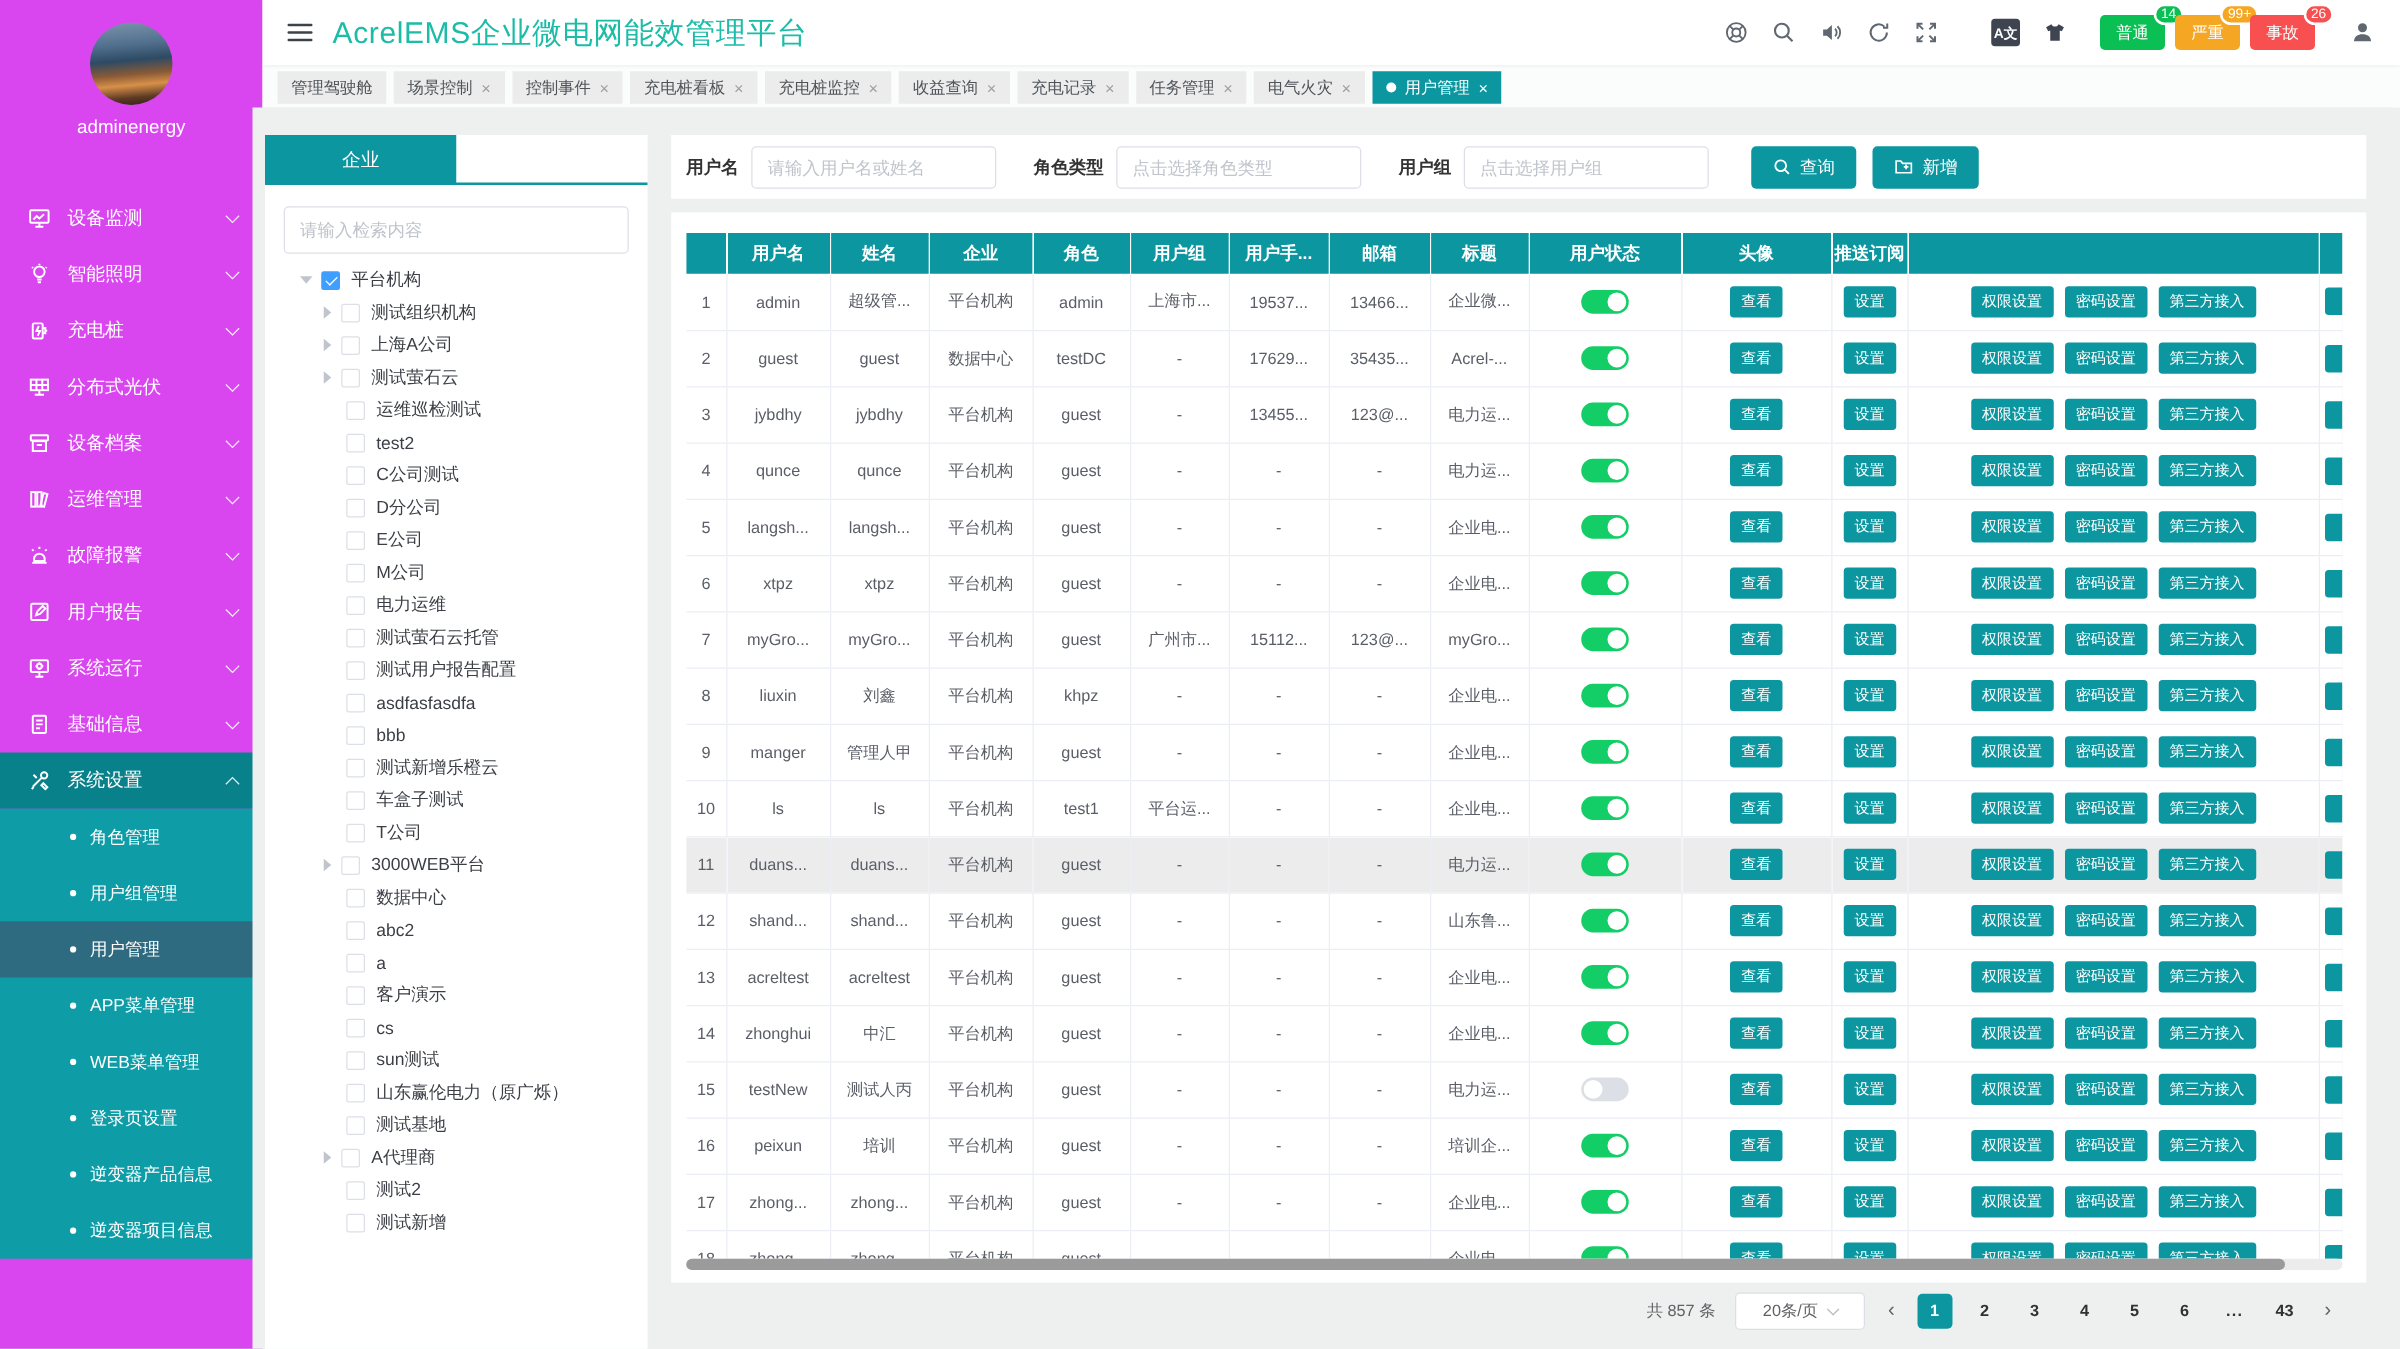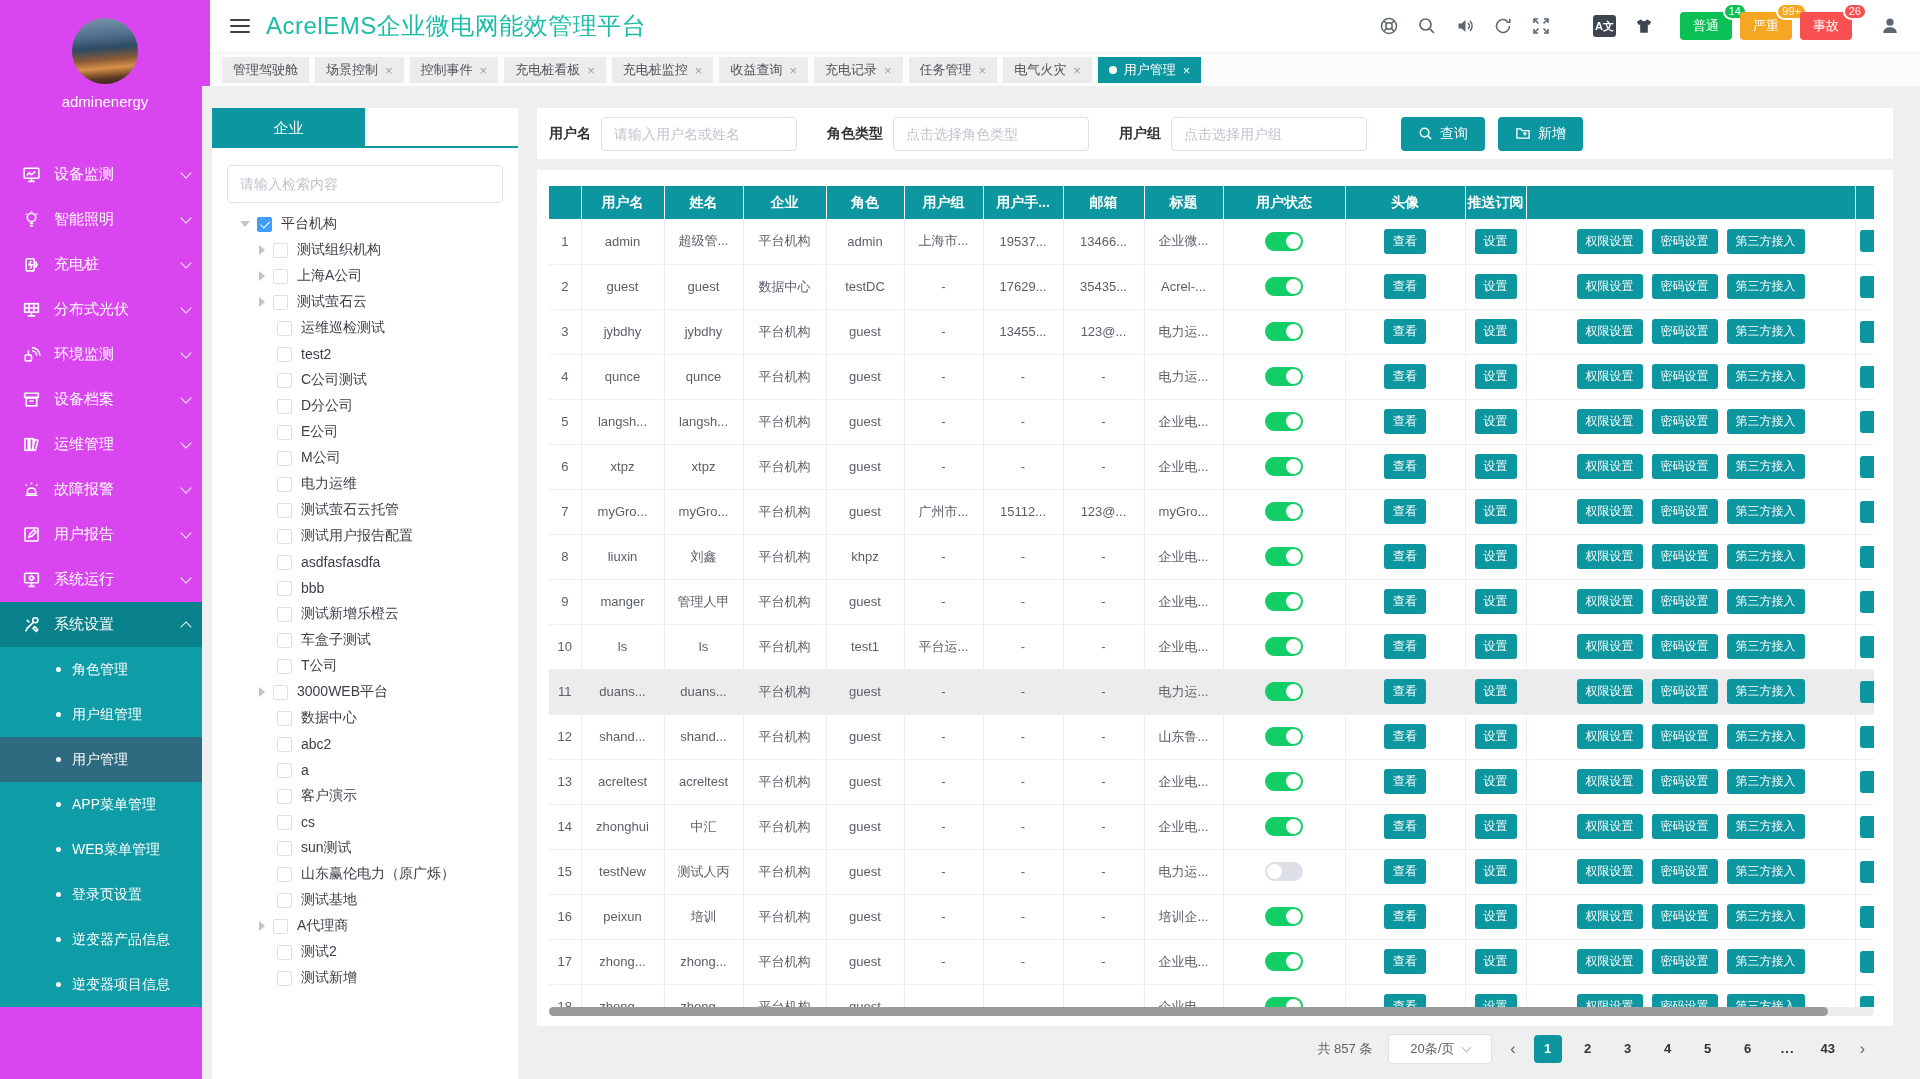--- a/index.html
+++ b/index.html
@@ -173,32 +173,20 @@
             <rect x="2.5" y="3.5" width="13" height="8"></rect>
             <path d="M6.8 3.5v8M11.2 3.5v8M2.5 7.5h13M9 11.5v3.5M5.5 15h7"></path>
           </svg>
         </span>
         <span>分布式光伏</span>
         <span class="chev"></span>
       </div>
       <div class="side-item">
         <span class="icn">
           <svg width="19" height="19" viewBox="0 0 18 18" fill="none" stroke="#fff" stroke-width="1.5">
-            <rect x="3" y="9.5" width="6" height="5.5" rx="1"></rect>
-            <path d="M6 9.5V5"></path>
-            <path d="M9.5 5.5a4.5 4.5 0 0 1 4.5 4.5"></path>
-            <path d="M9.5 2.5a7.5 7.5 0 0 1 7.5 7.5"></path>
-          </svg>
-        </span>
-        <span>环境监测</span>
-        <span class="chev"></span>
-      </div>
-      <div class="side-item">
-        <span class="icn">
-          <svg width="19" height="19" viewBox="0 0 18 18" fill="none" stroke="#fff" stroke-width="1.5">
             <rect x="2.5" y="3" width="13" height="4" rx=".5"></rect>
             <rect x="4" y="7.5" width="10" height="7.5"></rect>
             <path d="M7 10.5h4"></path>
           </svg>
         </span>
         <span>设备档案</span>
         <span class="chev"></span>
       </div>
       <div class="side-item">
         <span class="icn">
@@ -233,20 +221,30 @@
       </div>
       <div class="side-item">
         <span class="icn">
           <svg width="19" height="19" viewBox="0 0 18 18" fill="none" stroke="#fff" stroke-width="1.5">
             <rect x="2.5" y="3" width="13" height="9" rx="1"></rect>
             <circle cx="9" cy="7.5" r="1.8"></circle>
             <path d="M9 4.5v1M9 9.5v1M6 7.5h1M11 7.5h1M9 12v3.5M6 15.5h6"></path>
           </svg>
         </span>
         <span>系统运行</span>
+        <span class="chev"></span>
+      </div>
+      <div class="side-item">
+        <span class="icn">
+          <svg width="19" height="19" viewBox="0 0 18 18" fill="none" stroke="#fff" stroke-width="1.5">
+            <rect x="4" y="2.5" width="10" height="13" rx="1"></rect>
+            <path d="M6.5 6h5M6.5 9h5M6.5 12h3"></path>
+          </svg>
+        </span>
+        <span>基础信息</span>
         <span class="chev"></span>
       </div>
       <div class="side-item expanded">
         <span class="icn">
           <svg width="19" height="19" viewBox="0 0 18 18" fill="none" stroke="#fff" stroke-width="1.5">
             <circle cx="12.6" cy="5" r="2.4"></circle>
             <path d="M10.9 6.7L4 13.6M3.2 15.4l1.5-1.5M4.5 4.5l2.5 2.5M12 11l3 3-1.5 1.5-3-3z"></path>
           </svg>
         </span>
         <span>系统设置</span>

